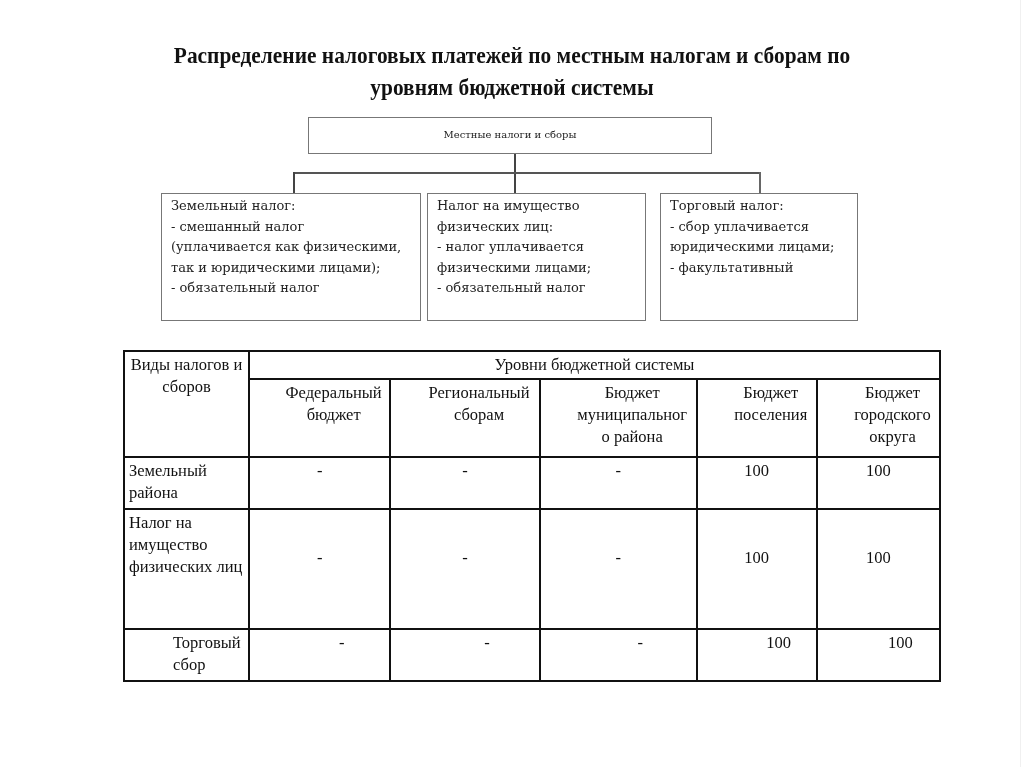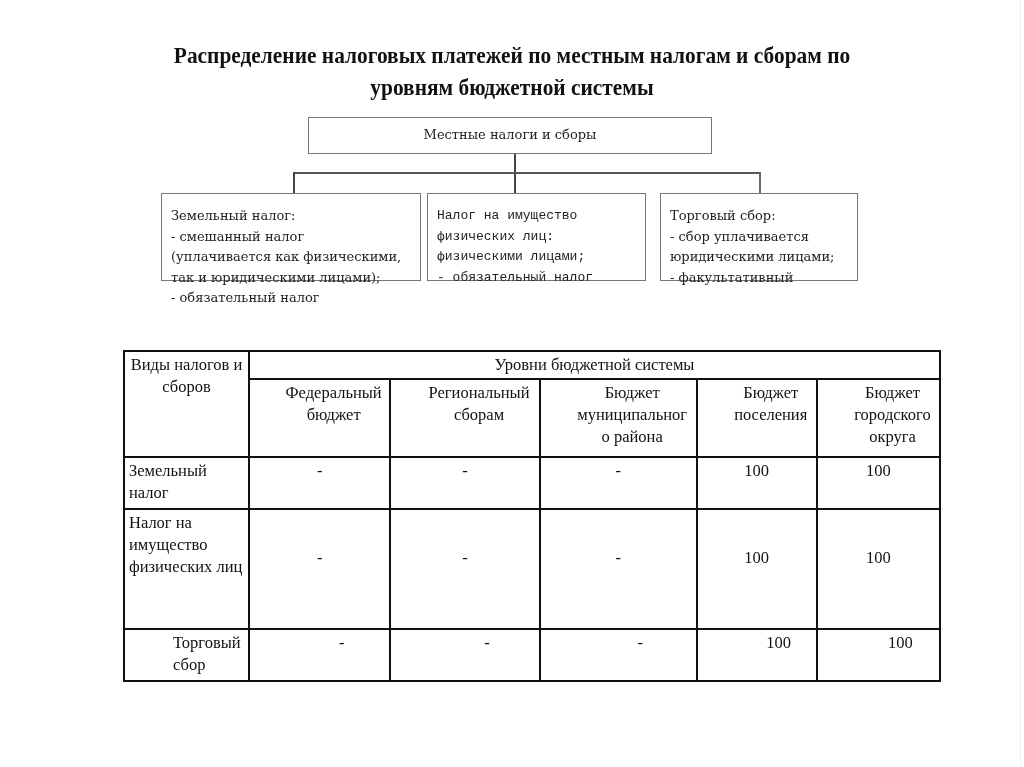--- a/index.html
+++ b/index.html
@@ -3,24 +3,24 @@
   <meta charset="utf-8">
   <style>
     html, body { margin: 0; padding: 0; background: #ffffff; }
     body { width: 1024px; height: 767px; position: relative; overflow: hidden; font-family: "Liberation Serif", serif; color: #111; }
     .slide-edge { position: absolute; right: 3px; top: 0; bottom: 0; width: 1px; background: #f0f0f0; }
     .title { position: absolute; left: 60px; width: 904px; top: 40px; text-align: center; font-weight: bold; font-size: 23px; line-height: 32px; font-family: "Liberation Serif", serif; transform: scaleX(0.93); transform-origin: center; }
     .title span { display: block; }
 
     .diagram { position: absolute; left: 0; top: 0; width: 1024px; height: 320px; }
     .box { position: absolute; background: #fff; border: 1.5px solid #777; box-sizing: border-box; font-family: "DejaVu Serif", serif; font-size: 13px; line-height: 20.5px; color: #222; }
-    .box-root { left: 308px; top: 117px; width: 404px; height: 37px; text-align: center; line-height: 34px; font-size: 13px; }
-    .box-child { top: 193px; height: 88px; padding: 12px 9px; }
+    .box-root { left: 308px; top: 117px; width: 404px; height: 37px; text-align: center; line-height: 34px; font-size: 10px; }
+    .box-child { top: 193px; height: 128px; padding: 2px 9px; }
     .box-1 { left: 161px; width: 260px; }
-    .box-2 { left: 427px; width: 219px; font-family: Liberation Mono, monospace; }
+    .box-2 { left: 427px; width: 219px; }
     .box-3 { left: 660px; width: 198px; }
     .line { position: absolute; background: #444; }
     .vline { width: 1.5px; }
     .hline { height: 1.5px; }
 
     table.levels { position: absolute; left: 123px; top: 350px; width: 818px; border-collapse: collapse; font-family: "Liberation Serif", serif; font-size: 16.5px; line-height: 22px; color: #111; }
     table.levels td, table.levels th { border: 2px solid #111; padding: 2px 4px; vertical-align: top; font-weight: normal; }
     table.levels th { text-align: center; }
     .c0 { width: 126px; border-radius: 21px; }
     .c1 { width: 126px; }
@@ -59,47 +59,48 @@
     <div>Земельный налог:</div>
     <div>- смешанный налог</div>
     <div>(уплачивается как физическими,</div>
     <div>так и юридическими лицами);</div>
     <div>- обязательный налог</div>
   </div>
 
   <div class="box box-child box-2">
     <div>Налог на имущество</div>
     <div>физических лиц:</div>
+    <div>- налог уплачивается</div>
     <div>физическими лицами;</div>
     <div>- обязательный налог</div>
   </div>
 
   <div class="box box-child box-3">
-    <div>Торговый сбор:</div>
+    <div>Торговый налог:</div>
     <div>- сбор уплачивается</div>
     <div>юридическими лицами;</div>
     <div>- факультативный</div>
   </div>
 </div>
 
 <table class="levels">
   <tbody>
       <tr class="head1">
     <th class="c0" rowspan="2">Виды налогов и сборов</th>
     <th colspan="5">Уровни бюджетной системы</th>
   </tr>
   <tr class="head2">
     <th class="c1">Федеральный бюджет</th>
     <th class="c2">Региональный сборам</th>
     <th class="c3">Бюджет муниципальног о района</th>
     <th class="c4">Бюджет поселения</th>
     <th class="c5">Бюджет городского округа</th>
   </tr>
   <tr class="r1">
-    <td class="rowlabel">Земельный налог</td>
+    <td class="rowlabel">Земельный района</td>
     <td class="val">-</td>
     <td class="val">-</td>
     <td class="val">-</td>
     <td class="val">100</td>
     <td class="val">100</td>
   </tr>
   <tr class="r2">
     <td class="rowlabel">Налог на имущество физических лиц</td>
     <td class="val">-</td>
     <td class="val">-</td>

